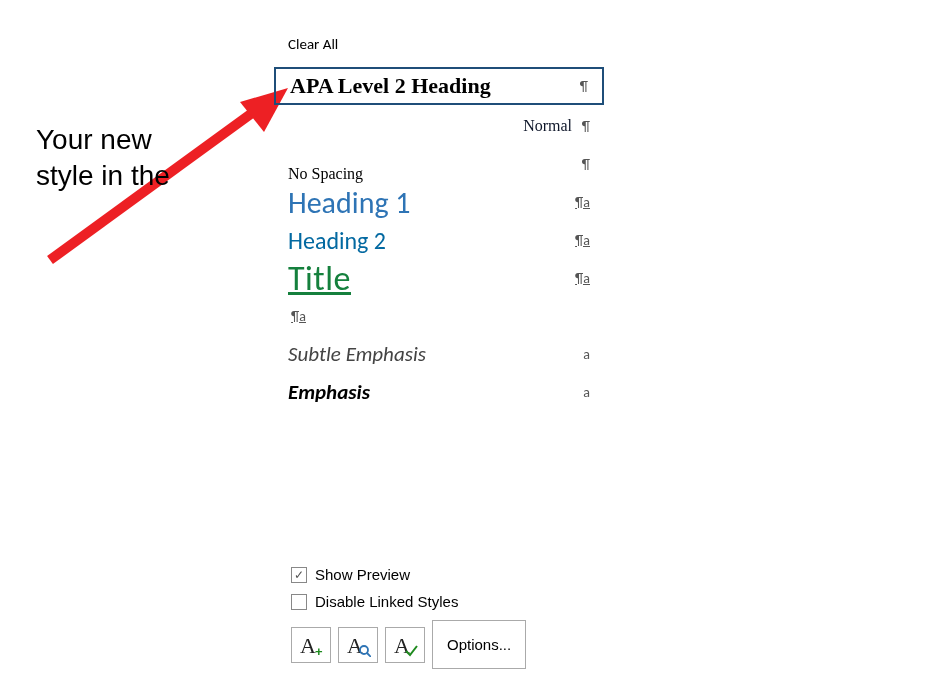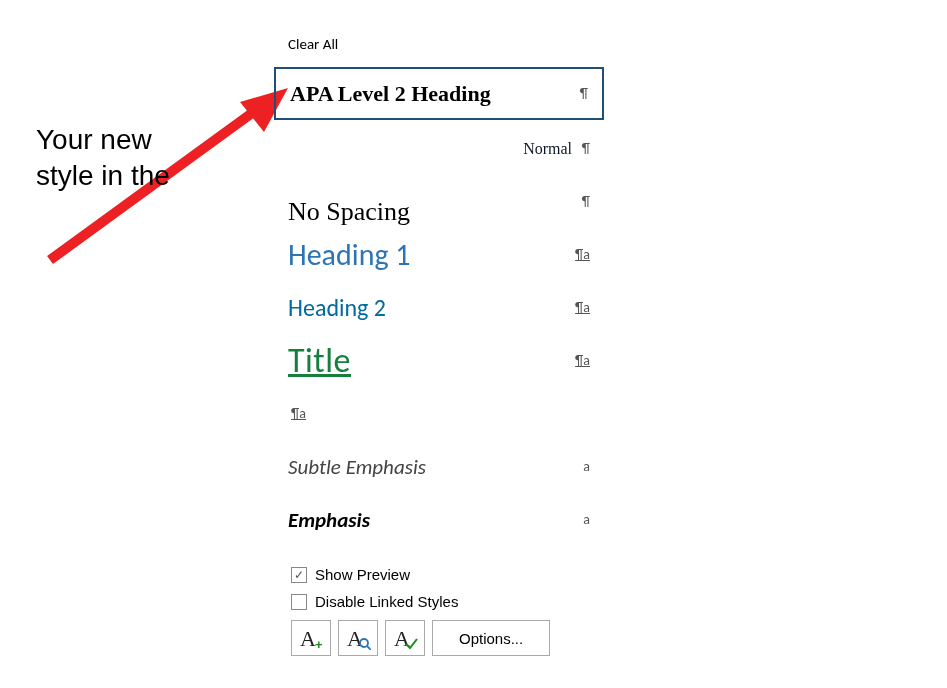--- a/index.html
+++ b/index.html
@@ -41,21 +41,21 @@
       font-size: 15px;
       color: #000;
       padding: 10px 14px 14px 14px;
       cursor: pointer;
     }
     .style-item {
       display: flex;
       align-items: center;
       justify-content: space-between;
       padding: 0 14px;
-      height: 53px;
+      height: 38px;
       cursor: pointer;
     }
     .style-item.highlighted {
       border: 2px solid #1F4E79;
       margin: 0 0 2px 0;
     }
     .style-label {
       flex: 1;
       white-space: nowrap;
     }
@@ -64,21 +64,21 @@
       color: #555;
       min-width: 18px;
       text-align: right;
     }
     .marker.underline {
       text-decoration: underline;
     }
     
     .lbl-apa { font-family: "Times New Roman", serif; font-size: 22px; font-weight: bold; color: #000; }
     .lbl-normal { font-family: "Times New Roman", serif; font-size: 16px; color: #0f172a; text-align: right; }
-    .lbl-nospacing { font-family: "Times New Roman", serif; font-size: 26px; color: #000; margin-top: 20px; }
+    .lbl-nospacing { font-family: "Times New Roman", serif; font-size: 16px; color: #000; margin-top: 20px; }
     .lbl-h1 { font-family: "Calibri Light", Calibri, sans-serif; font-size: 30px; color: #2E74B5; font-weight: 300; }
     .lbl-h2 { font-family: "Calibri Light", Calibri, sans-serif; font-size: 24px; color: #0369a1; font-weight: 300; }
     .lbl-title { font-family: "Calibri Light", Calibri, sans-serif; font-size: 34px; color: #15803d; font-weight: 300; letter-spacing: 0.5px; text-decoration: underline; }
     .lbl-subtitle { font-family: Calibri, sans-serif; font-size: 22px; color: #555; letter-spacing: 2px; }
     .lbl-subtleemph { font-family: Calibri, sans-serif; font-size: 21px; font-style: italic; color: #444; }
     .lbl-emph { font-family: Calibri, sans-serif; font-size: 21px; font-weight: bold; font-style: italic; color: #000; }
     .footer {
       position: absolute;
       left: 291px;
       top: 566px;
@@ -110,24 +110,24 @@
     .iconbtn {
       width: 40px; height: 36px;
       border: 1px solid #aaa;
       background: #fff;
       display: inline-flex;
       align-items: center;
       justify-content: center;
       cursor: pointer;
     }
     .optbtn {
-      height: 36px;
+      height: 49px;
       border: 1px solid #aaa;
       background: #fff;
-      padding: 0 26px;
+      padding: 0 14px;
       font-size: 15px;
       font-family: "Segoe UI", sans-serif;
       cursor: pointer;
     }
   </style>
 </head>
 <body>
 
 <svg class="arrow" viewBox="0 0 270 200">
   <defs></defs>

